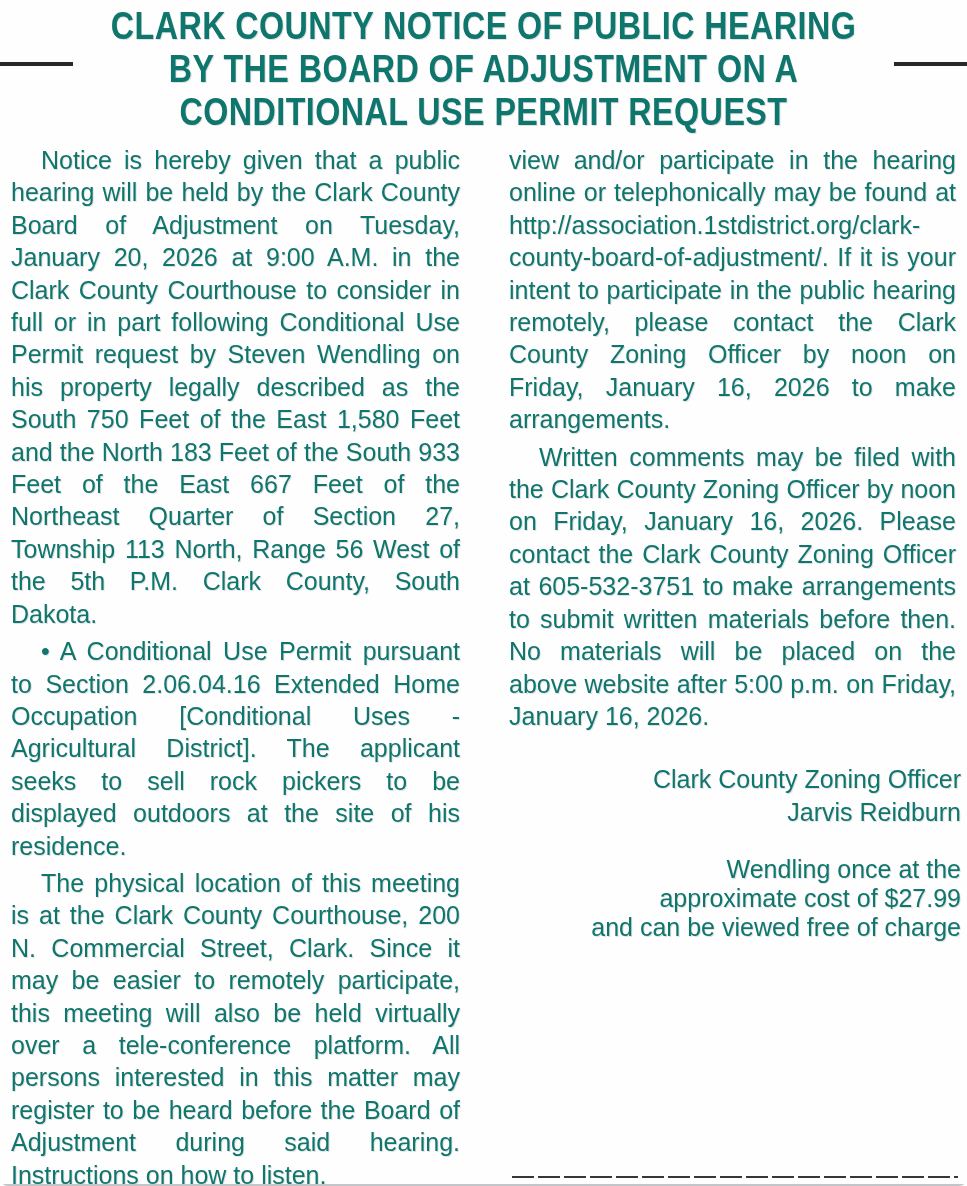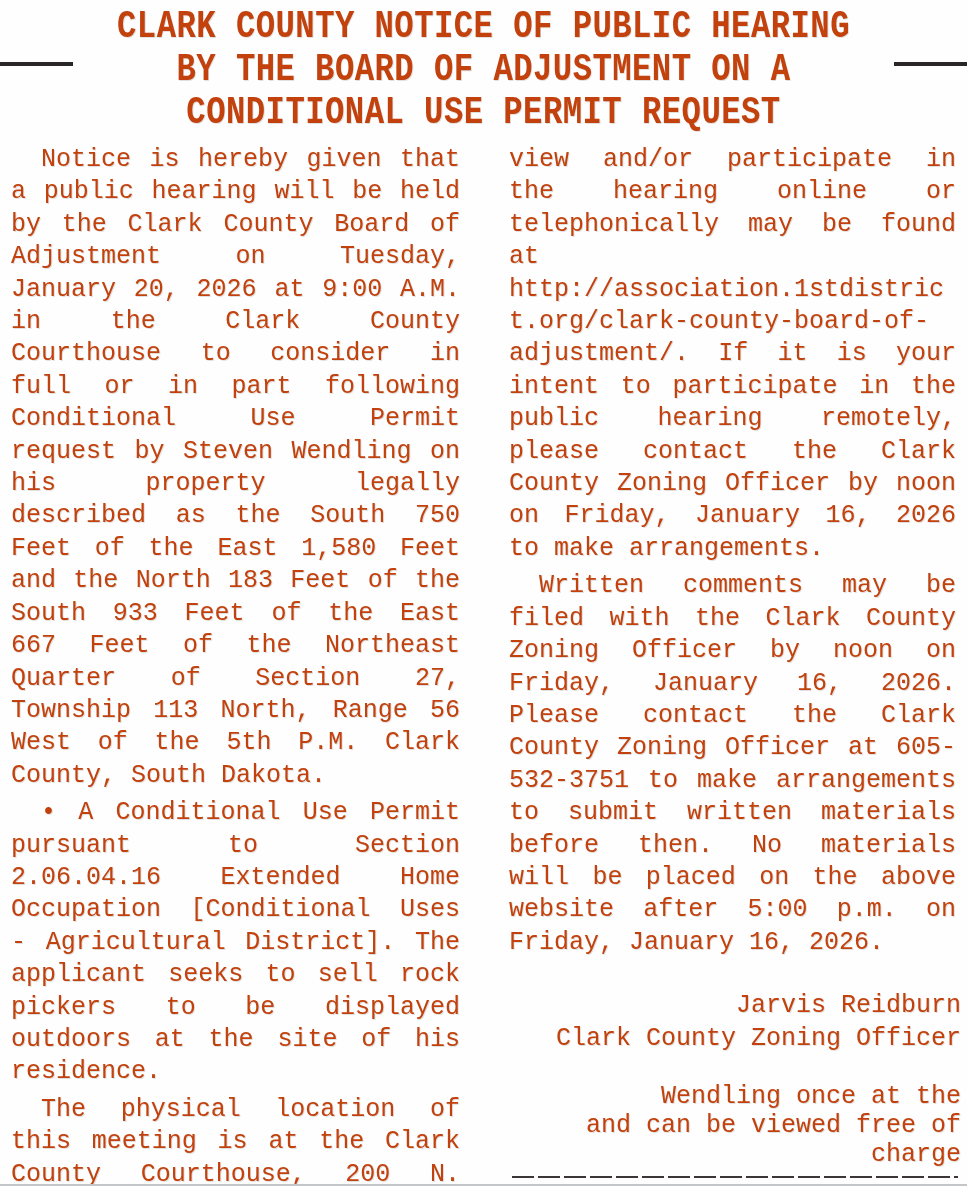--- a/index.html
+++ b/index.html
@@ -2,24 +2,25 @@
 <html lang="en"><head>
 <meta charset="utf-8">
 <style>
   html, body { margin: 0; padding: 0; background: #ffffff; }
 
   .page {
     position: relative;
     width: 967px;
     height: 1186px;
     background: #fefefe;
-    color: #c2410c;
-    font-family: Liberation Mono, monospace;
+    color: #0f766e;
+    font-family: Liberation Sans, sans-serif;
     overflow: hidden;
     text-shadow: 1px 1px 0 rgba(40,40,40,0.14);
+    border-radius: 8px;
   }
 
   
   .headline {
     position: absolute;
     top: 5px;
     left: 0;
     width: 100%;
     text-align: center;
     font-weight: bold;
@@ -113,26 +114,27 @@
     <p class="para">Notice is hereby given that a public hearing will be held by the Clark County Board of Adjustment on Tuesday, January 20, 2026 at 9:00 A.M. in the Clark County Courthouse to consider in full or in part following Conditional Use Permit request by Steven Wendling on his property legally described as the South 750 Feet of the East 1,580 Feet and the North 183 Feet of the South 933 Feet of the East 667 Feet of the Northeast Quarter of Section 27, Township 113 North, Range 56 West of the 5th P.M. Clark County, South Dakota.</p>
     <p class="para">• A Conditional Use Permit pursuant to Section 2.06.04.16 Extended Home Occupation [Conditional Uses - Agricultural District]. The applicant seeks to sell rock pickers to be displayed outdoors at the site of his residence.</p>
     <p class="para">The physical location of this meeting is at the Clark County Courthouse, 200 N. Commercial Street, Clark. Since it may be easier to remotely participate, this meeting will also be held virtually over a tele-conference platform. All persons interested in this matter may register to be heard before the Board of Adjustment during said hearing. Instructions on how to listen,</p>
   </div>
 
   <div class="col col-right">
     <p class="para no-indent">view and/or participate in the hearing online or telephonically may be found at http://association.1stdistrict.org/​clark-county-board-of-adjustment/. If it is your intent to participate in the public hearing remotely, please contact the Clark County Zoning Officer by noon on Friday, January 16, 2026 to make arrangements.</p>
     <p class="para">Written comments may be filed with the Clark County Zoning Officer by noon on Friday, January 16, 2026. Please contact the Clark County Zoning Officer at 605-532-3751 to make arrangements to submit written materials before then. No materials will be placed on the above website after 5:00 p.m. on Friday, January 16, 2026.</p>
 
     <div class="sig-block">
+      <div class="sig-line">Clark County Zoning Officer</div>
       <div class="sig-line">Jarvis Reidburn</div>
-      <div class="sig-line">Clark County Zoning Officer</div>
     </div>
 
     <div class="pub-block">
       <div>Wendling once at the</div>
+      <div>approximate cost of $27.99</div>
       <div>and can be viewed free of charge</div>
 
     </div>
 
   </div>
 
   <div class="underscore-rule"></div>
 
   <div class="bottom-edge"></div>
 

